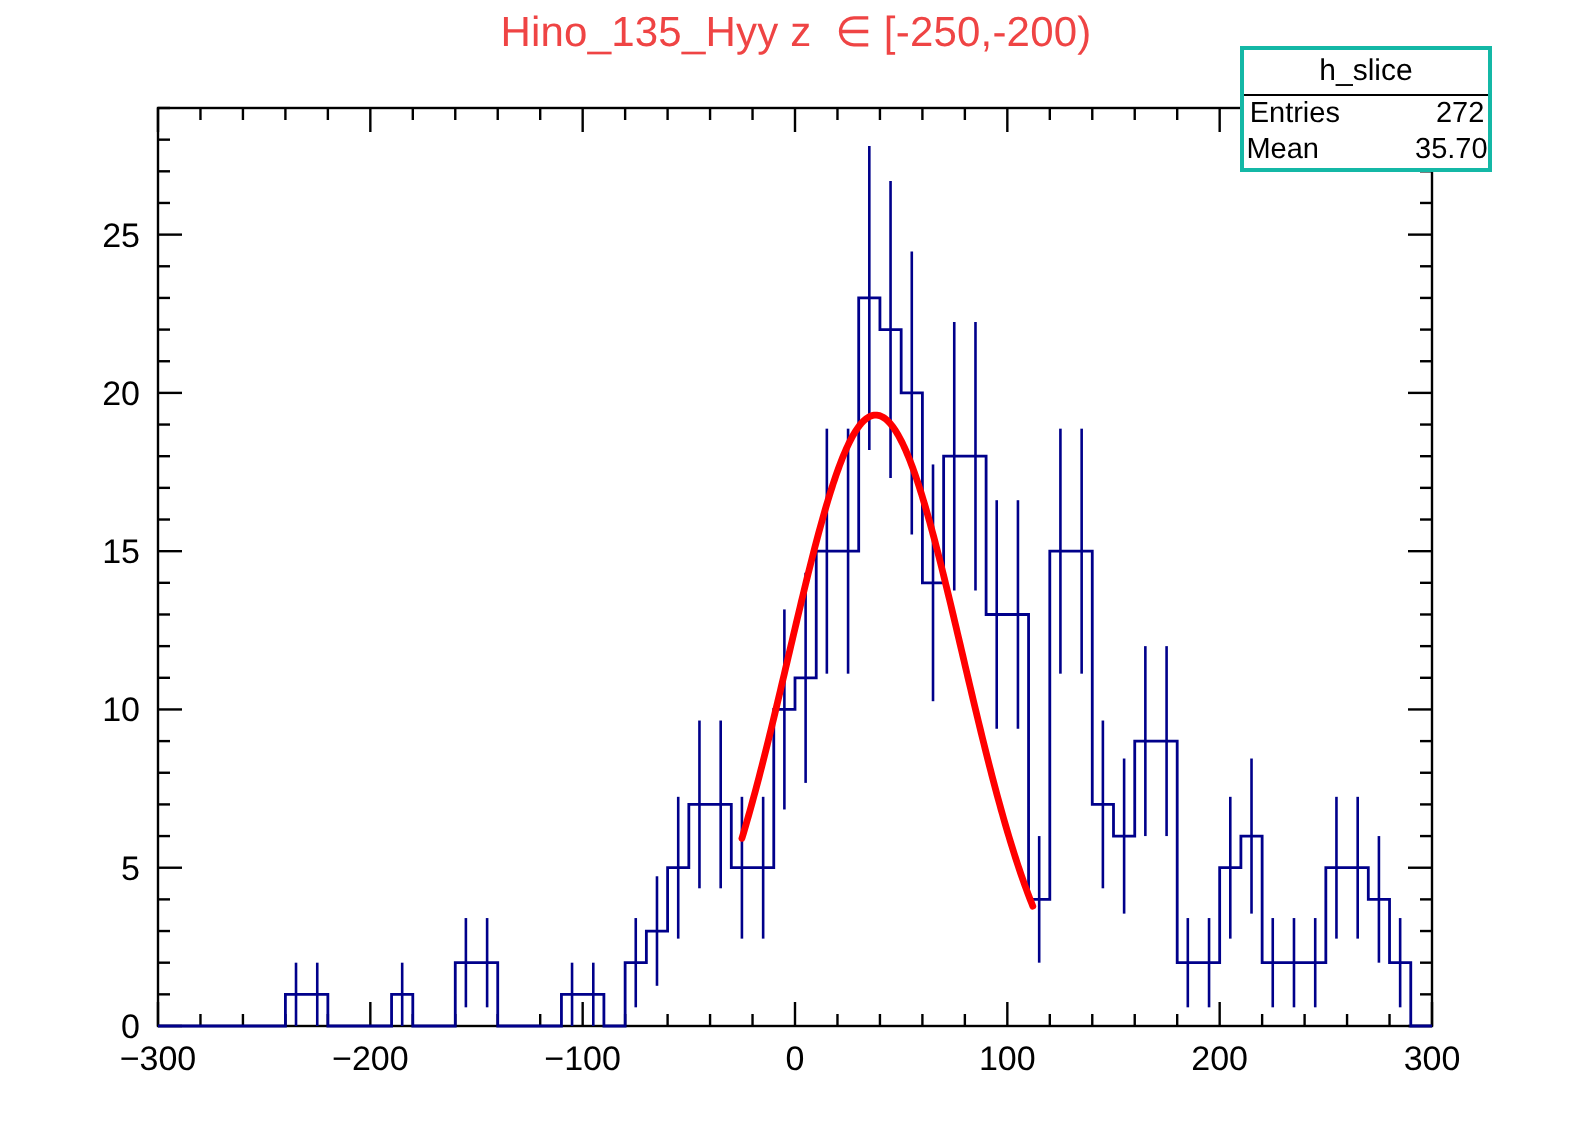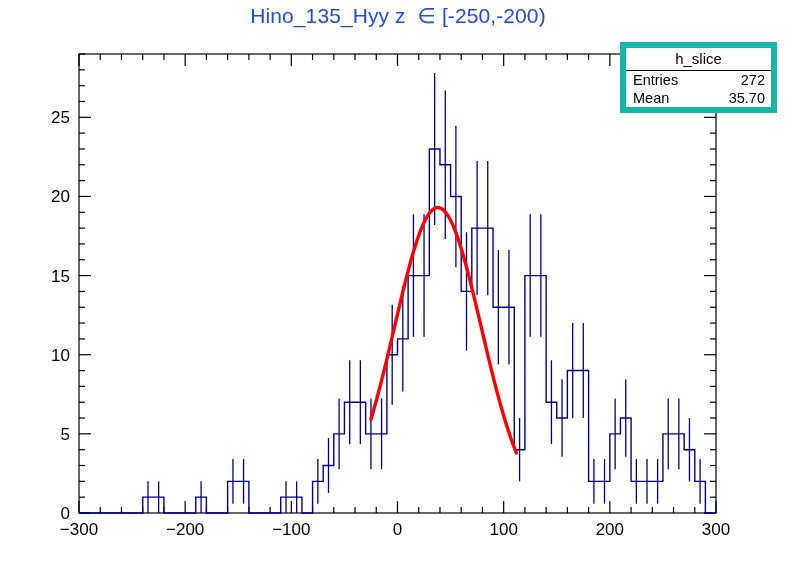--- a/index.html
+++ b/index.html
@@ -19,49 +19,49 @@
     height: 572px;
     background: #ffffff;
   }
   #plot-title {
     position: absolute;
     left: 0;
     top: 4px;
     width: 796px;
     text-align: center;
     font-size: 21px;
-    color: #1d4ed8;
+    color: #ef4444;
     letter-spacing: 0.1px;
     white-space: pre;
   }
   #chart-svg {
     position: absolute;
     left: 0;
     top: 0;
   }
   #stats-box {
     position: absolute;
     left: 620px;
-    top: 42px;
-    width: 157px;
-    border: 6px solid #14b8a6;
+    top: 23px;
+    width: 126px;
+    border: 2px solid #14b8a6;
     background: #ffffff;
     box-sizing: border-box;
     font-size: 14.5px;
     color: #000000;
   }
   #stats-title {
     text-align: center;
     padding: 2px 0 3px 0;
     border-bottom: 1px solid #000000;
     font-size: 15px;
   }
   .stats-row {
     display: flex;
-    justify-content: space-between;
+    justify-content: center;
     padding: 1px 6px 1px 7px;
     gap: 48px;
   }
   .stats-label { text-align: left; }
   .stats-value { text-align: right; }
   .axis-label {
     font-size: 17px;
     fill: #000000;
     font-family: "Liberation Sans", sans-serif;
   }

